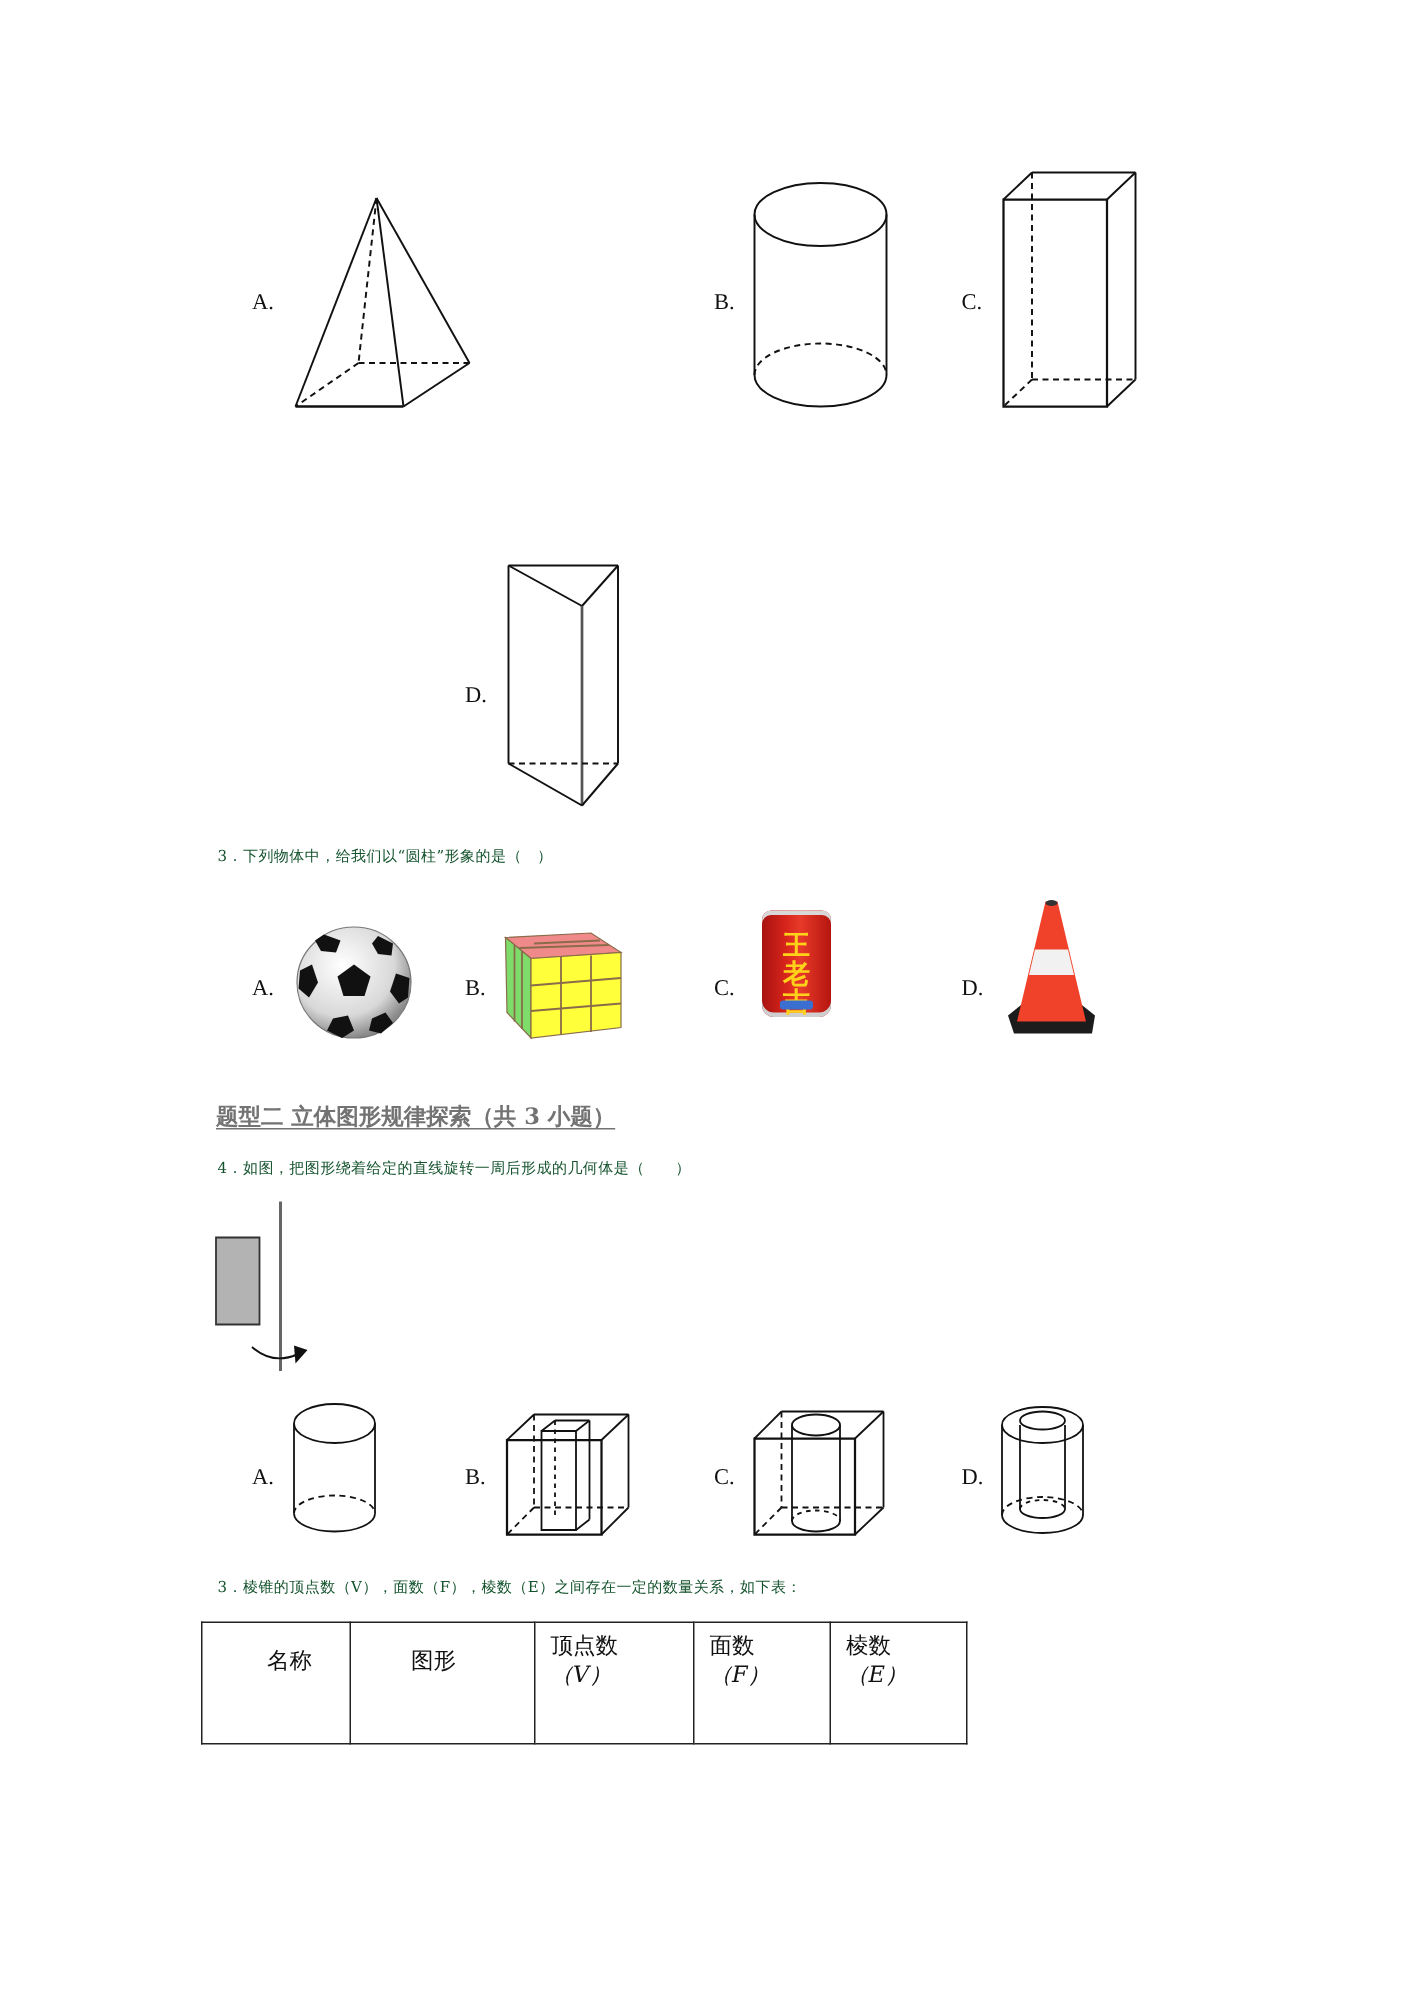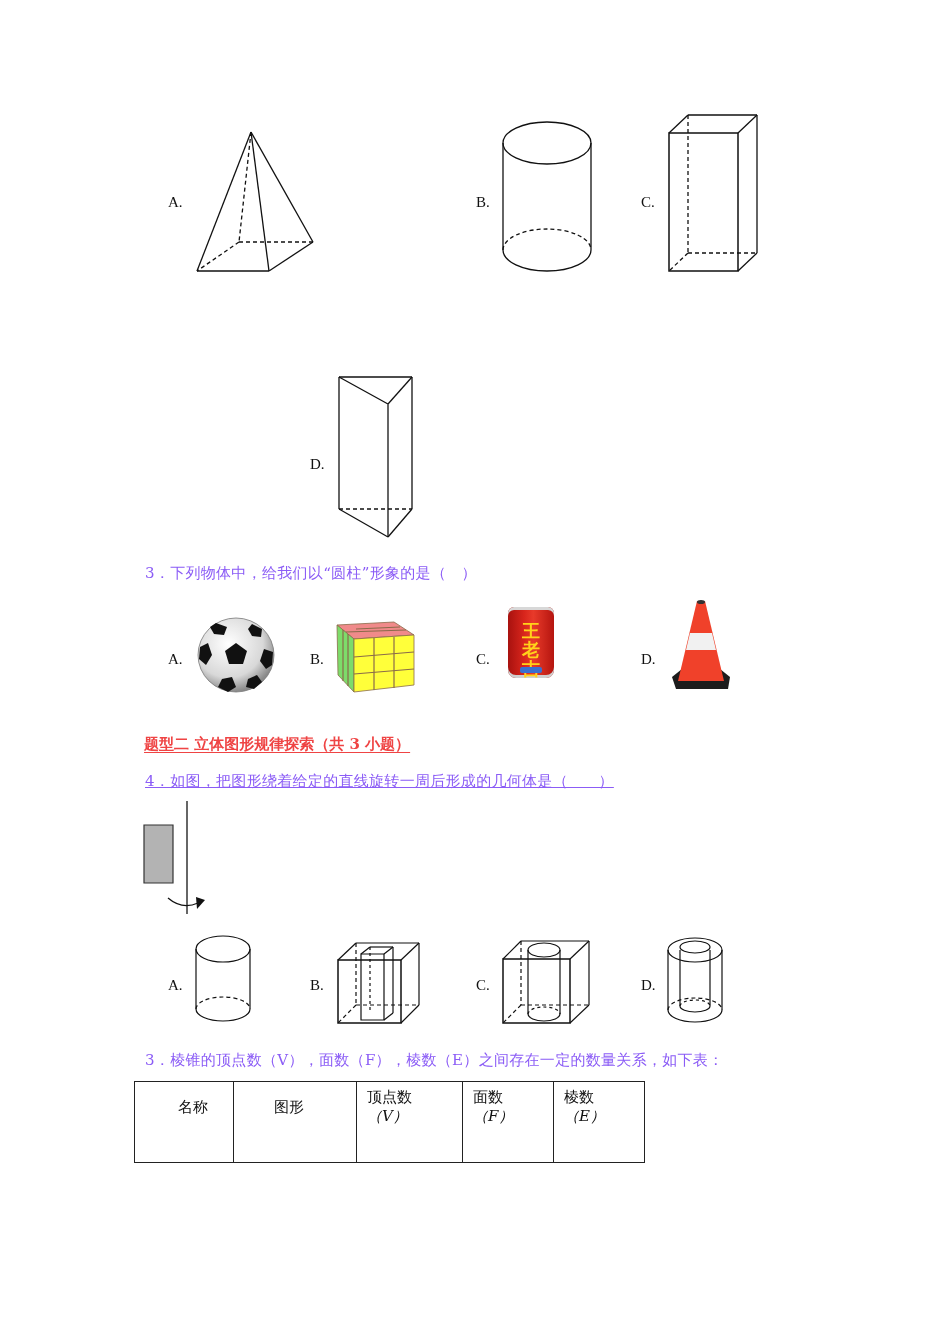--- a/index.html
+++ b/index.html
@@ -1,21 +1,21 @@
 <!DOCTYPE html>
 <html><head>
 <meta charset="utf-8">
 <style>
   html, body { margin: 0; padding: 0; background: #ffffff; }
   body { width: 950px; height: 1344px; position: relative; overflow: hidden;
          font-family: "DejaVu Serif", "Liberation Serif", serif; color: #111; }
   .abs { position: absolute; }
   .opt-label { font-family: "Liberation Serif", serif; font-size: 15px; color: #111; }
-  .q-text { font-size: 15px; color: #8b5cf6; white-space: nowrap; letter-spacing: 0.3px; }
-  .section-heading { font-size: 15px; font-weight: bold; color: #ef4444;
+  .q-text { font-size: 10px; color: #14532d; white-space: nowrap; letter-spacing: 0.3px; }
+  .section-heading { font-size: 15px; font-weight: bold; color: #737373;
                      text-decoration: underline; text-underline-offset: 3px; white-space: nowrap; }
   svg { position: absolute; overflow: visible; }
   svg line, svg path, svg ellipse, svg polygon, svg rect { vector-effect: non-scaling-stroke; }
   .table { position: absolute; left: 134px; top: 1081px; border-collapse: collapse; }
   .table td { border: 1.5px solid #222; height: 58px; vertical-align: top; padding: 6px 10px;
               font-size: 15px; color: #111; line-height: 19px; }
   .table td.c0 { width: 45px; padding-top: 16px; padding-left: 43px; }
   .table td.c1 { width: 72px; padding-top: 16px; padding-left: 40px; }
   .table td.c2 { width: 85px; }
   .table td.c3 { width: 70px; margin-top: 43px; }
@@ -130,21 +130,21 @@
 <div class="abs opt-label" style="left:641px;top:651px;">D.</div>
 <svg style="left:670px;top:597px;" width="62" height="96" viewBox="0 0 62 96">
   <polygon points="2,80 12,72 50,72 60,80 58,92 6,92" fill="#1c1c1c"></polygon>
   <polygon points="27,4 35,4 54,84 8,84" fill="#f0412a"></polygon>
   <polygon points="20,36 42,36 46,53 16,53" fill="#f1f1f1"></polygon>
   <ellipse cx="31" cy="5" rx="4" ry="2" fill="#333"></ellipse>
 </svg>
 
 <div class="abs section-heading" style="left:144px;top:735px;">题型二  立体图形规律探索（共 3 小题）</div>
 
-<div class="abs q-text" style="left:145px;top:772px;text-decoration:underline;">4．如图，把图形绕着给定的直线旋转一周后形成的几何体是（　　）</div>
+<div class="abs q-text" style="left:145px;top:772px;">4．如图，把图形绕着给定的直线旋转一周后形成的几何体是（　　）</div>
 
 <svg style="left:0;top:0;" width="950" height="930">
   <rect x="144" y="825" width="29" height="58" fill="#b3b3b3" stroke="#333" stroke-width="1.2"></rect>
   <line x1="187" y1="801" x2="187" y2="914" stroke="#666" stroke-width="2"></line>
   <path d="M168 898 Q182 910 198 903" stroke="#111" stroke-width="1.3" fill="none"></path>
   <polygon points="196,897 205,900 197,909" fill="#111"></polygon>
 </svg>
 
 <div class="abs opt-label" style="left:168px;top:977px;">A.</div>
 <svg style="left:0;top:0;" width="950" height="1030">

